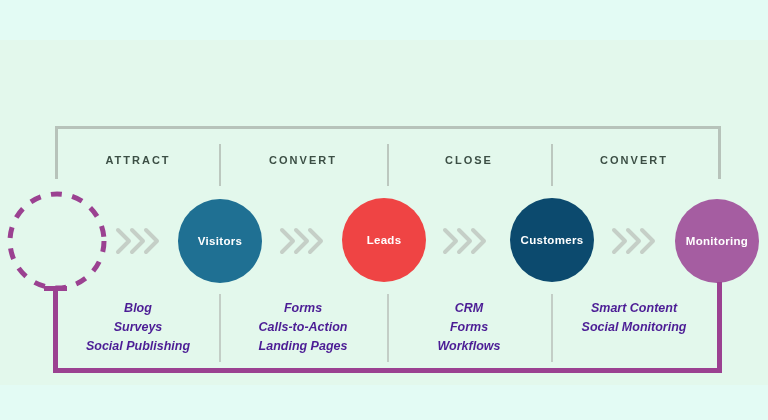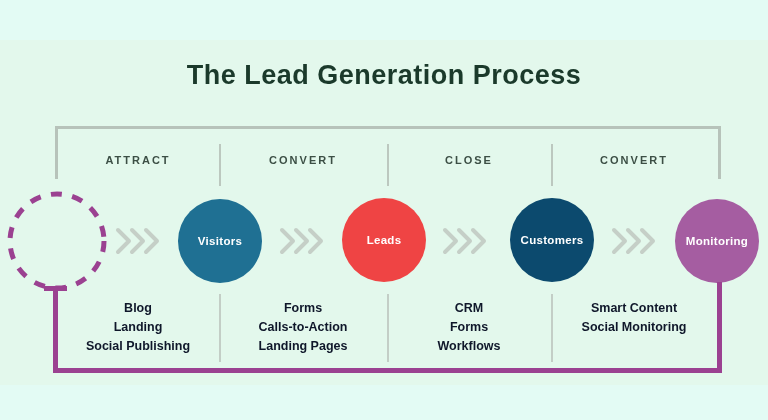--- a/index.html
+++ b/index.html
@@ -36,37 +36,36 @@
     position:absolute;width:84px;height:84px;border-radius:50%;
     display:flex;align-items:center;justify-content:center;
   }
   .circle-label{
     color:#ffffff;font-size:11.5px;font-weight:bold;letter-spacing:0.3px;
   }
   #dashed-ring{position:absolute;left:1px;top:185px;}
   .chevrons{position:absolute;top:226px;}
   .list{
     position:absolute;top:299px;width:170px;text-align:center;
-    font-size:12.5px;font-weight:bold;color:#0f172a;line-height:19px;
+    font-size:12.5px;font-weight:bold;color:#4c1d95;line-height:19px;font-style:italic;
   }
   .loop{position:absolute;background:#9b4191;}
   #loop-cap{left:44px;top:286px;width:23px;height:5px;}
   #loop-left{left:53px;top:286px;width:5px;height:87px;}
   #loop-bottom{left:53px;top:368px;width:669px;height:5px;}
   #loop-right{left:717px;top:282px;width:5px;height:91px;}
 </style>
 </head>
 <body>
 
 <div id="stage">
 
   <div id="band-top" class="band"></div>
   <div id="band-bottom" class="band"></div>
 
-  <div id="title">The Lead Generation Process</div>
 
   <div id="bracket"></div>
 
   <div class="stage-label" style="left:63px">ATTRACT</div>
   <div class="stage-label" style="left:228px">CONVERT</div>
   <div class="stage-label" style="left:394px">CLOSE</div>
   <div class="stage-label" style="left:559px">CONVERT</div>
 
   <div class="label-divider" style="left:219px"></div>
   <div class="label-divider" style="left:387px"></div>
@@ -105,21 +104,21 @@
     <polyline points="31,4 42,15 31,26" fill="none" stroke="#c5cfc7" stroke-width="4" stroke-linecap="round" stroke-linejoin="round"></polyline>
   </svg>
   <svg class="chevrons" style="left:611px" width="46" height="30">
     <polyline points="3,4 14,15 3,26" fill="none" stroke="#c5cfc7" stroke-width="4" stroke-linecap="round" stroke-linejoin="round"></polyline>
     <polyline points="17,4 28,15 17,26" fill="none" stroke="#c5cfc7" stroke-width="4" stroke-linecap="round" stroke-linejoin="round"></polyline>
     <polyline points="31,4 42,15 31,26" fill="none" stroke="#c5cfc7" stroke-width="4" stroke-linecap="round" stroke-linejoin="round"></polyline>
   </svg>
 
   <div class="list" style="left:53px">
     <div>Blog</div>
-    <div>Landing</div>
+    <div>Surveys</div>
     <div>Social Publishing</div>
   </div>
   <div class="list" style="left:218px">
     <div>Forms</div>
     <div>Calls-to-Action</div>
     <div>Landing Pages</div>
   </div>
   <div class="list" style="left:384px">
     <div>CRM</div>
     <div>Forms</div>

